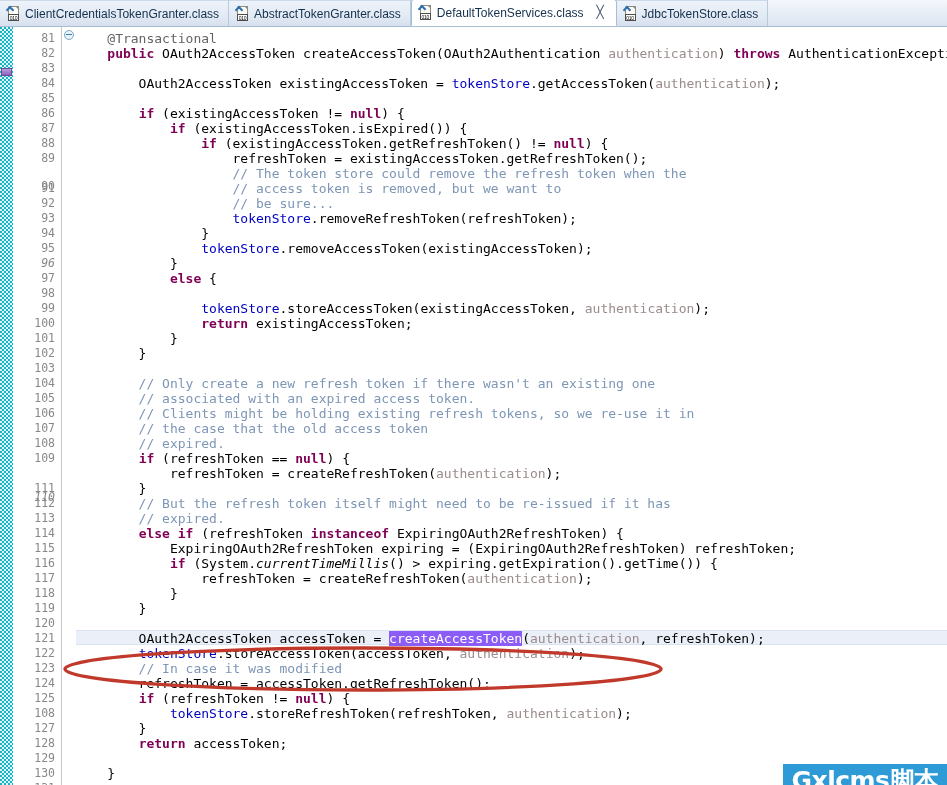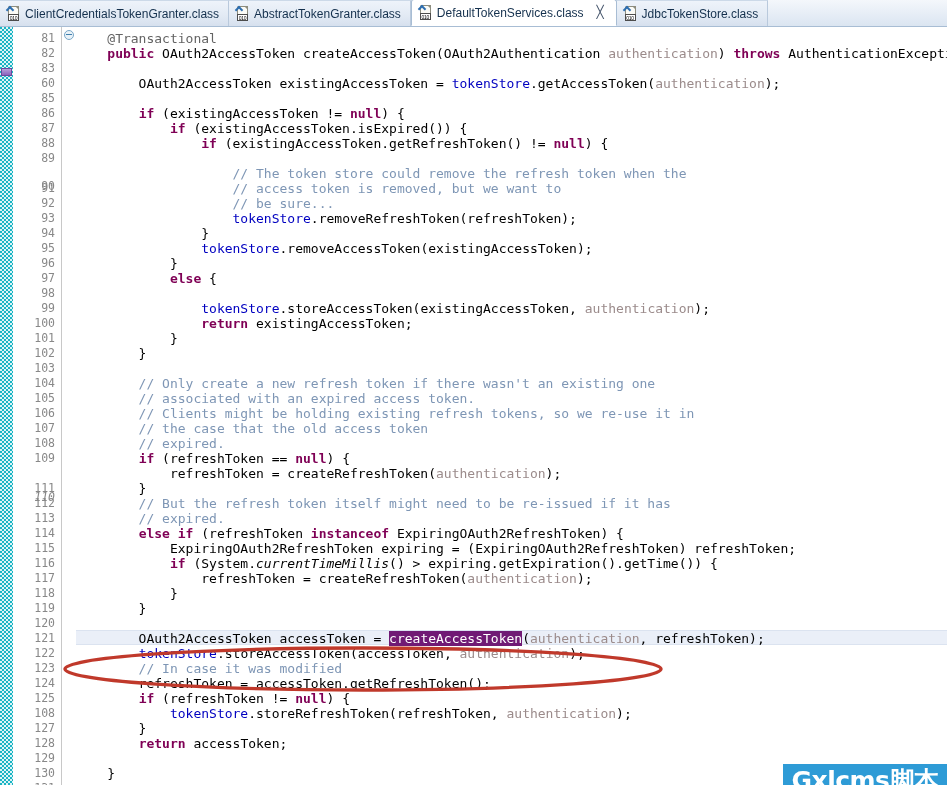--- a/index.html
+++ b/index.html
@@ -159,21 +159,21 @@
     font-size: 13px;
     color: #000000;
     white-space: pre;
   }
   .k   { color: #7f0055; font-weight: bold; }   
   .cm  { color: #7e96b5; }                       
   .fld { color: #0000c0; }                       
   .par { color: #9b8b8b; }                       
   .ann { color: #646464; }                       
   .st  { font-style: italic; }                   
-  .sel { background: #701a75; color: #ffffff; }  
+  .sel { background: #8b5cf6; color: #ffffff; }  
 
   
   #ellipse {
     position: absolute;
     left: 60px; top: 617px;
     width: 606px; height: 50px;
     pointer-events: none;
   }
 
   
@@ -241,33 +241,33 @@
 <div id="editor">
 
   <div id="annoruler">
     <div class="mark" style="top:41px;"></div>
   </div>
 
   <div id="gutter">
       <div class="lnum" style="top: 4px;">81</div>
       <div class="lnum" style="top: 19px;">82</div>
       <div class="lnum" style="top: 34px;">83</div>
-      <div class="lnum" style="top: 49px;">60</div>
+      <div class="lnum" style="top: 49px;">84</div>
       <div class="lnum" style="top: 64px;">85</div>
       <div class="lnum" style="top: 79px;">86</div>
       <div class="lnum" style="top: 94px;">87</div>
       <div class="lnum" style="top: 109px;">88</div>
       <div class="lnum" style="top: 124px;">89</div>
       <div class="lnum" style="top: 152px; text-align: center;">90</div>
       <div class="lnum" style="top: 154px;">91</div>
       <div class="lnum" style="top: 169px;">92</div>
       <div class="lnum" style="top: 184px;">93</div>
       <div class="lnum" style="top: 199px;">94</div>
       <div class="lnum" style="top: 214px;">95</div>
-      <div class="lnum" style="top: 229px;">96</div>
+      <div class="lnum" style="top: 229px; font-style: italic;">96</div>
       <div class="lnum" style="top: 244px;">97</div>
       <div class="lnum" style="top: 259px;">98</div>
       <div class="lnum" style="top: 274px;">99</div>
       <div class="lnum" style="top: 289px;">100</div>
       <div class="lnum" style="top: 304px;">101</div>
       <div class="lnum" style="top: 319px;">102</div>
       <div class="lnum" style="top: 334px;">103</div>
       <div class="lnum" style="top: 349px;">104</div>
       <div class="lnum" style="top: 364px;">105</div>
       <div class="lnum" style="top: 379px;">106</div>
@@ -306,20 +306,21 @@
 
   <div id="codearea">
     <div id="curline" style="top: 603px;"></div>
   <div class="cl" style="top: 4px;"><span>    </span><span class="ann">@Transactional</span></div>
       <div class="cl" style="top: 19px;"><span>    </span><span class="k">public</span><span> OAuth2AccessToken createAccessToken(OAuth2Authentication </span><span class="par">authentication</span><span>) </span><span class="k">throws</span><span> AuthenticationException {</span></div>
       <div class="cl" style="top: 34px;"></div>
       <div class="cl" style="top: 49px;"><span>        OAuth2AccessToken existingAccessToken = </span><span class="fld">tokenStore</span><span>.getAccessToken(</span><span class="par">authentication</span><span>);</span></div>
       <div class="cl" style="top: 79px;"><span>        </span><span class="k">if</span><span> (existingAccessToken != </span><span class="k">null</span><span>) {</span></div>
       <div class="cl" style="top: 94px;"><span>            </span><span class="k">if</span><span> (existingAccessToken.isExpired()) {</span></div>
       <div class="cl" style="top: 109px;"><span>                </span><span class="k">if</span><span> (existingAccessToken.getRefreshToken() != </span><span class="k">null</span><span>) {</span></div>
+      <div class="cl" style="top: 124px;"><span>                    refreshToken = existingAccessToken.getRefreshToken();</span></div>
       <div class="cl" style="top: 139px;"><span class="cm">                    // The token store could remove the refresh token when the</span></div>
       <div class="cl" style="top: 154px;"><span class="cm">                    // access token is removed, but we want to</span></div>
       <div class="cl" style="top: 169px;"><span class="cm">                    // be sure...</span></div>
       <div class="cl" style="top: 184px;"><span>                    </span><span class="fld">tokenStore</span><span>.removeRefreshToken(refreshToken);</span></div>
       <div class="cl" style="top: 199px;"><span>                }</span></div>
       <div class="cl" style="top: 214px;"><span>                </span><span class="fld">tokenStore</span><span>.removeAccessToken(existingAccessToken);</span></div>
       <div class="cl" style="top: 229px;"><span>            }</span></div>
       <div class="cl" style="top: 244px;"><span>            </span><span class="k">else</span><span> {</span></div>
       <div class="cl" style="top: 274px;"><span>                </span><span class="fld">tokenStore</span><span>.storeAccessToken(existingAccessToken, </span><span class="par">authentication</span><span>);</span></div>
       <div class="cl" style="top: 289px;"><span>                </span><span class="k">return</span><span> existingAccessToken;</span></div>

